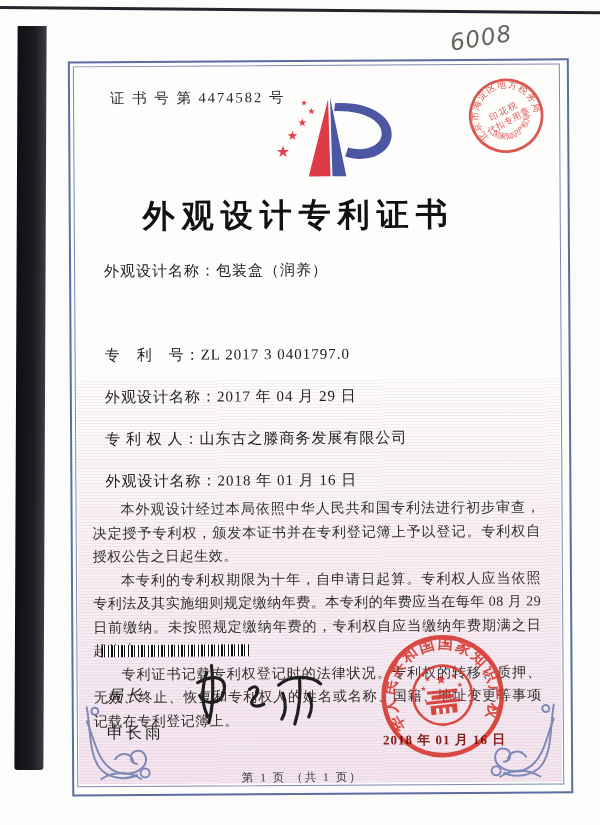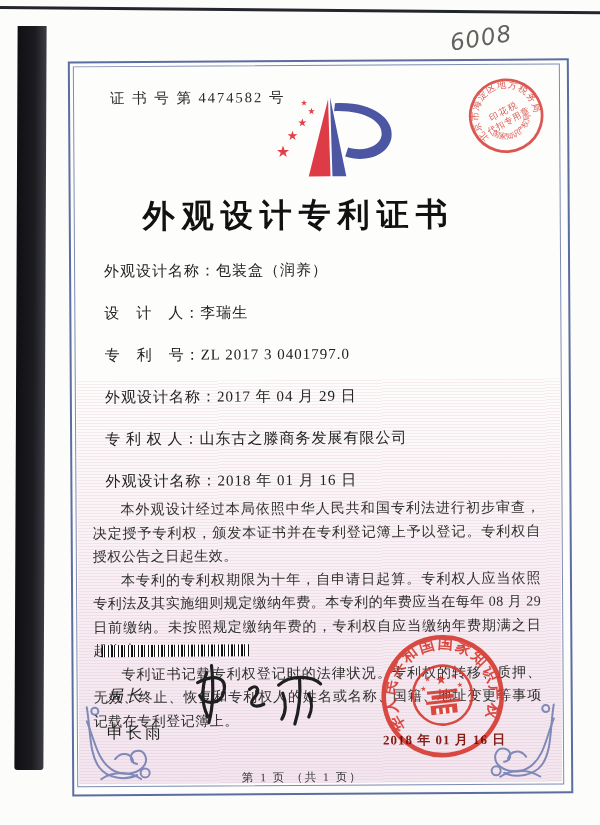--- a/index.html
+++ b/index.html
@@ -99,21 +99,20 @@
           <textPath href="#taxBottom" startOffset="50%" text-anchor="middle">国家知识产权局</textPath>
         </text>
         <text x="50" y="47" font-size="11.5" text-anchor="middle" letter-spacing="2">印花税</text>
         <text x="50" y="61" font-size="11" text-anchor="middle" letter-spacing="1">代扣专用章</text>
       </g>
     </svg>
 
     <div class="abs title">外观设计专利证书</div>
 
     <div class="abs field" style="top:261px;"><span>外观设计名称：</span><span>包装盒（润养）</span></div>
-    <div class="abs field" style="top:303px;"><span>设　计　人：</span><span>李瑞生</span></div>
     <div class="abs field" style="top:345px;"><span>专　利　号：</span><span>ZL 2017 3 0401797.0</span></div>
     <div class="abs field" style="top:387px;"><span>外观设计名称：</span><span>2017 年 04 月 29 日</span></div>
     <div class="abs field" style="top:429px;"><span>专 利 权 人：</span><span>山东古之滕商务发展有限公司</span></div>
     <div class="abs field" style="top:471px;"><span>外观设计名称：</span><span>2018 年 01 月 16 日</span></div>
 
     <div class="abs paras">
       <p>本外观设计经过本局依照中华人民共和国专利法进行初步审查，决定授予专利权，颁发本证书并在专利登记簿上予以登记。专利权自授权公告之日起生效。</p>
       <p>本专利的专利权期限为十年，自申请日起算。专利权人应当依照专利法及其实施细则规定缴纳年费。本专利的年费应当在每年 08 月 29 日前缴纳。未按照规定缴纳年费的，专利权自应当缴纳年费期满之日起终止。</p>
       <p>专利证书记载专利权登记时的法律状况。专利权的转移、质押、无效、终止、恢复和专利权人的姓名或名称、国籍、地址变更等事项记载在专利登记簿上。</p>
     </div>

